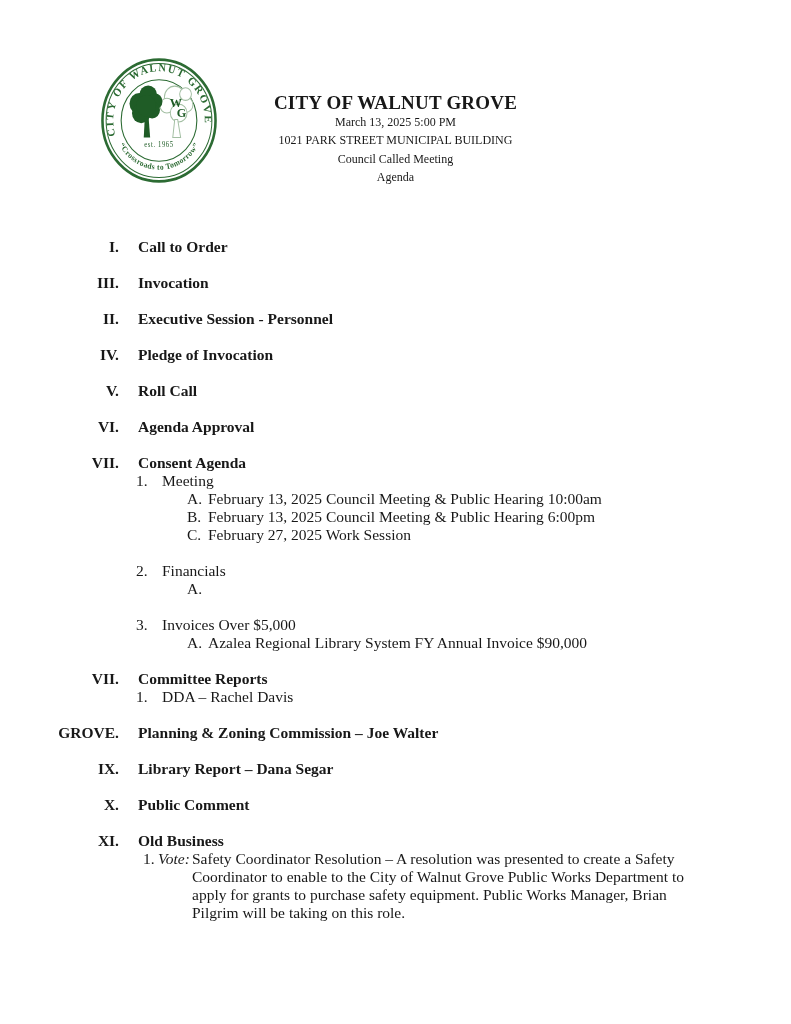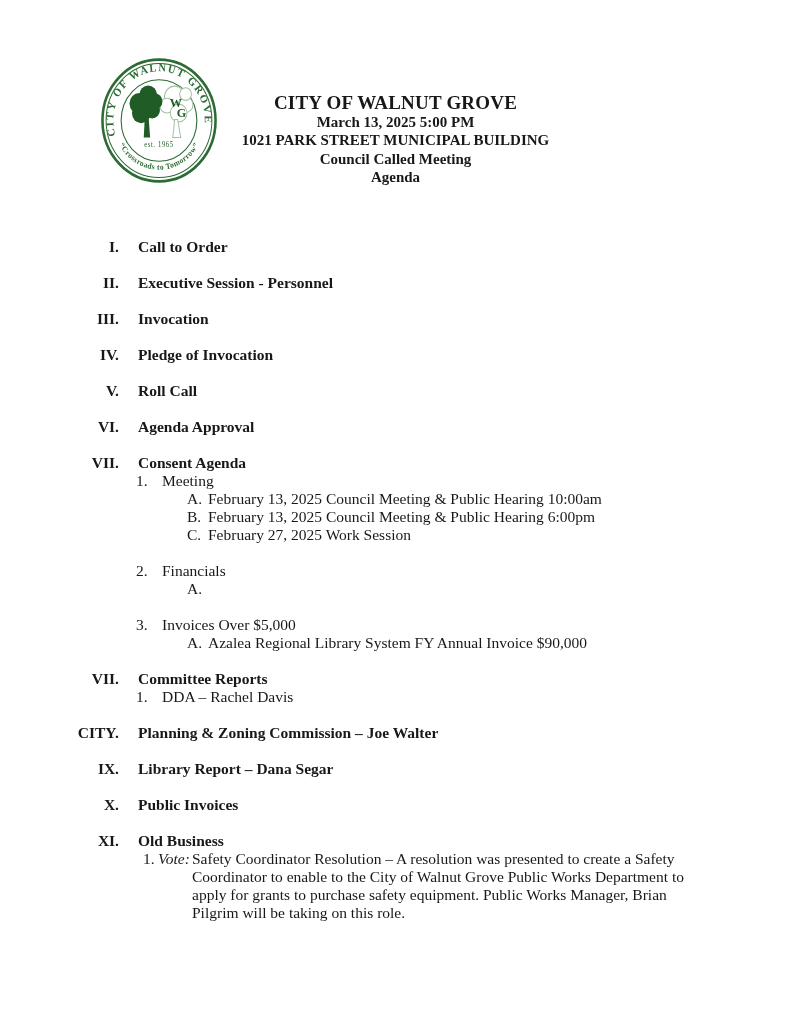--- a/index.html
+++ b/index.html
@@ -9,21 +9,21 @@
     background: #ffffff;
     font-family: "Liberation Serif", "DejaVu Serif", serif;
     color: #1a1a1a;
   }
   .page { position: relative; width: 791px; height: 1024px; background: #ffffff; overflow: hidden; }
 
   
   .logo { position: absolute; left: 100px; top: 57px; width: 118px; height: 127px; }
   .hdr  { position: absolute; top: 92px; left: 0; width: 100%; text-align: center; color: #181818; }
   .hdr .t1 { font-size: 19px; font-weight: bold; line-height: 21px; letter-spacing: 0.2px; }
-  .hdr .t2 { font-size: 15px; font-weight: bold; line-height: 18.4px; }
+  .hdr .t2 { font-size: 12px; font-weight: normal; line-height: 18.4px; }
 
   
   .agenda { position: absolute; top: 238px; left: 0; width: 100%; font-size: 15.5px; color: #181818; }
   .sec { margin-bottom: 18px; }
   .row { display: flex; line-height: 18px; }
   .rn  { flex: none; width: 119px; text-align: right; font-weight: bold; }
   .ttl { padding-left: 19px; font-weight: bold; }
 
   .grp + .grp { margin-top: 18px; }
   .g1 { display: flex; margin-left: 136px; line-height: 18px; }
@@ -93,34 +93,34 @@
 
     <div class="sec">
       <div class="row">
         <span class="rn">I.</span>
         <span class="ttl">Call to Order</span>
       </div>
     </div>
 
     <div class="sec">
       <div class="row">
+        <span class="rn">III.</span>
+        <span class="ttl">Invocation</span>
+      </div>
+    </div>
+
+    <div class="sec">
+      <div class="row">
         <span class="rn">II.</span>
         <span class="ttl">Executive Session - Personnel</span>
       </div>
     </div>
 
     <div class="sec">
       <div class="row">
-        <span class="rn">III.</span>
-        <span class="ttl">Invocation</span>
-      </div>
-    </div>
-
-    <div class="sec">
-      <div class="row">
         <span class="rn">IV.</span>
         <span class="ttl">Pledge of Invocation</span>
       </div>
     </div>
 
     <div class="sec">
       <div class="row">
         <span class="rn">V.</span>
         <span class="ttl">Roll Call</span>
       </div>
@@ -185,36 +185,36 @@
       <div class="grp">
         <div class="g1">
           <span class="lb">1.</span>
           <span>DDA – Rachel Davis</span>
         </div>
       </div>
     </div>
 
     <div class="sec">
       <div class="row">
-        <span class="rn">CITY.</span>
+        <span class="rn">GROVE.</span>
         <span class="ttl">Planning &amp; Zoning Commission – Joe Walter</span>
       </div>
     </div>
 
     <div class="sec">
       <div class="row">
         <span class="rn">IX.</span>
         <span class="ttl">Library Report – Dana Segar</span>
       </div>
     </div>
 
     <div class="sec">
       <div class="row">
         <span class="rn">X.</span>
-        <span class="ttl">Public Invoices</span>
+        <span class="ttl">Public Comment</span>
       </div>
     </div>
 
     <div class="sec">
       <div class="row">
         <span class="rn">XI.</span>
         <span class="ttl">Old Business</span>
       </div>
       <div class="vote">
         <span>1.</span>

